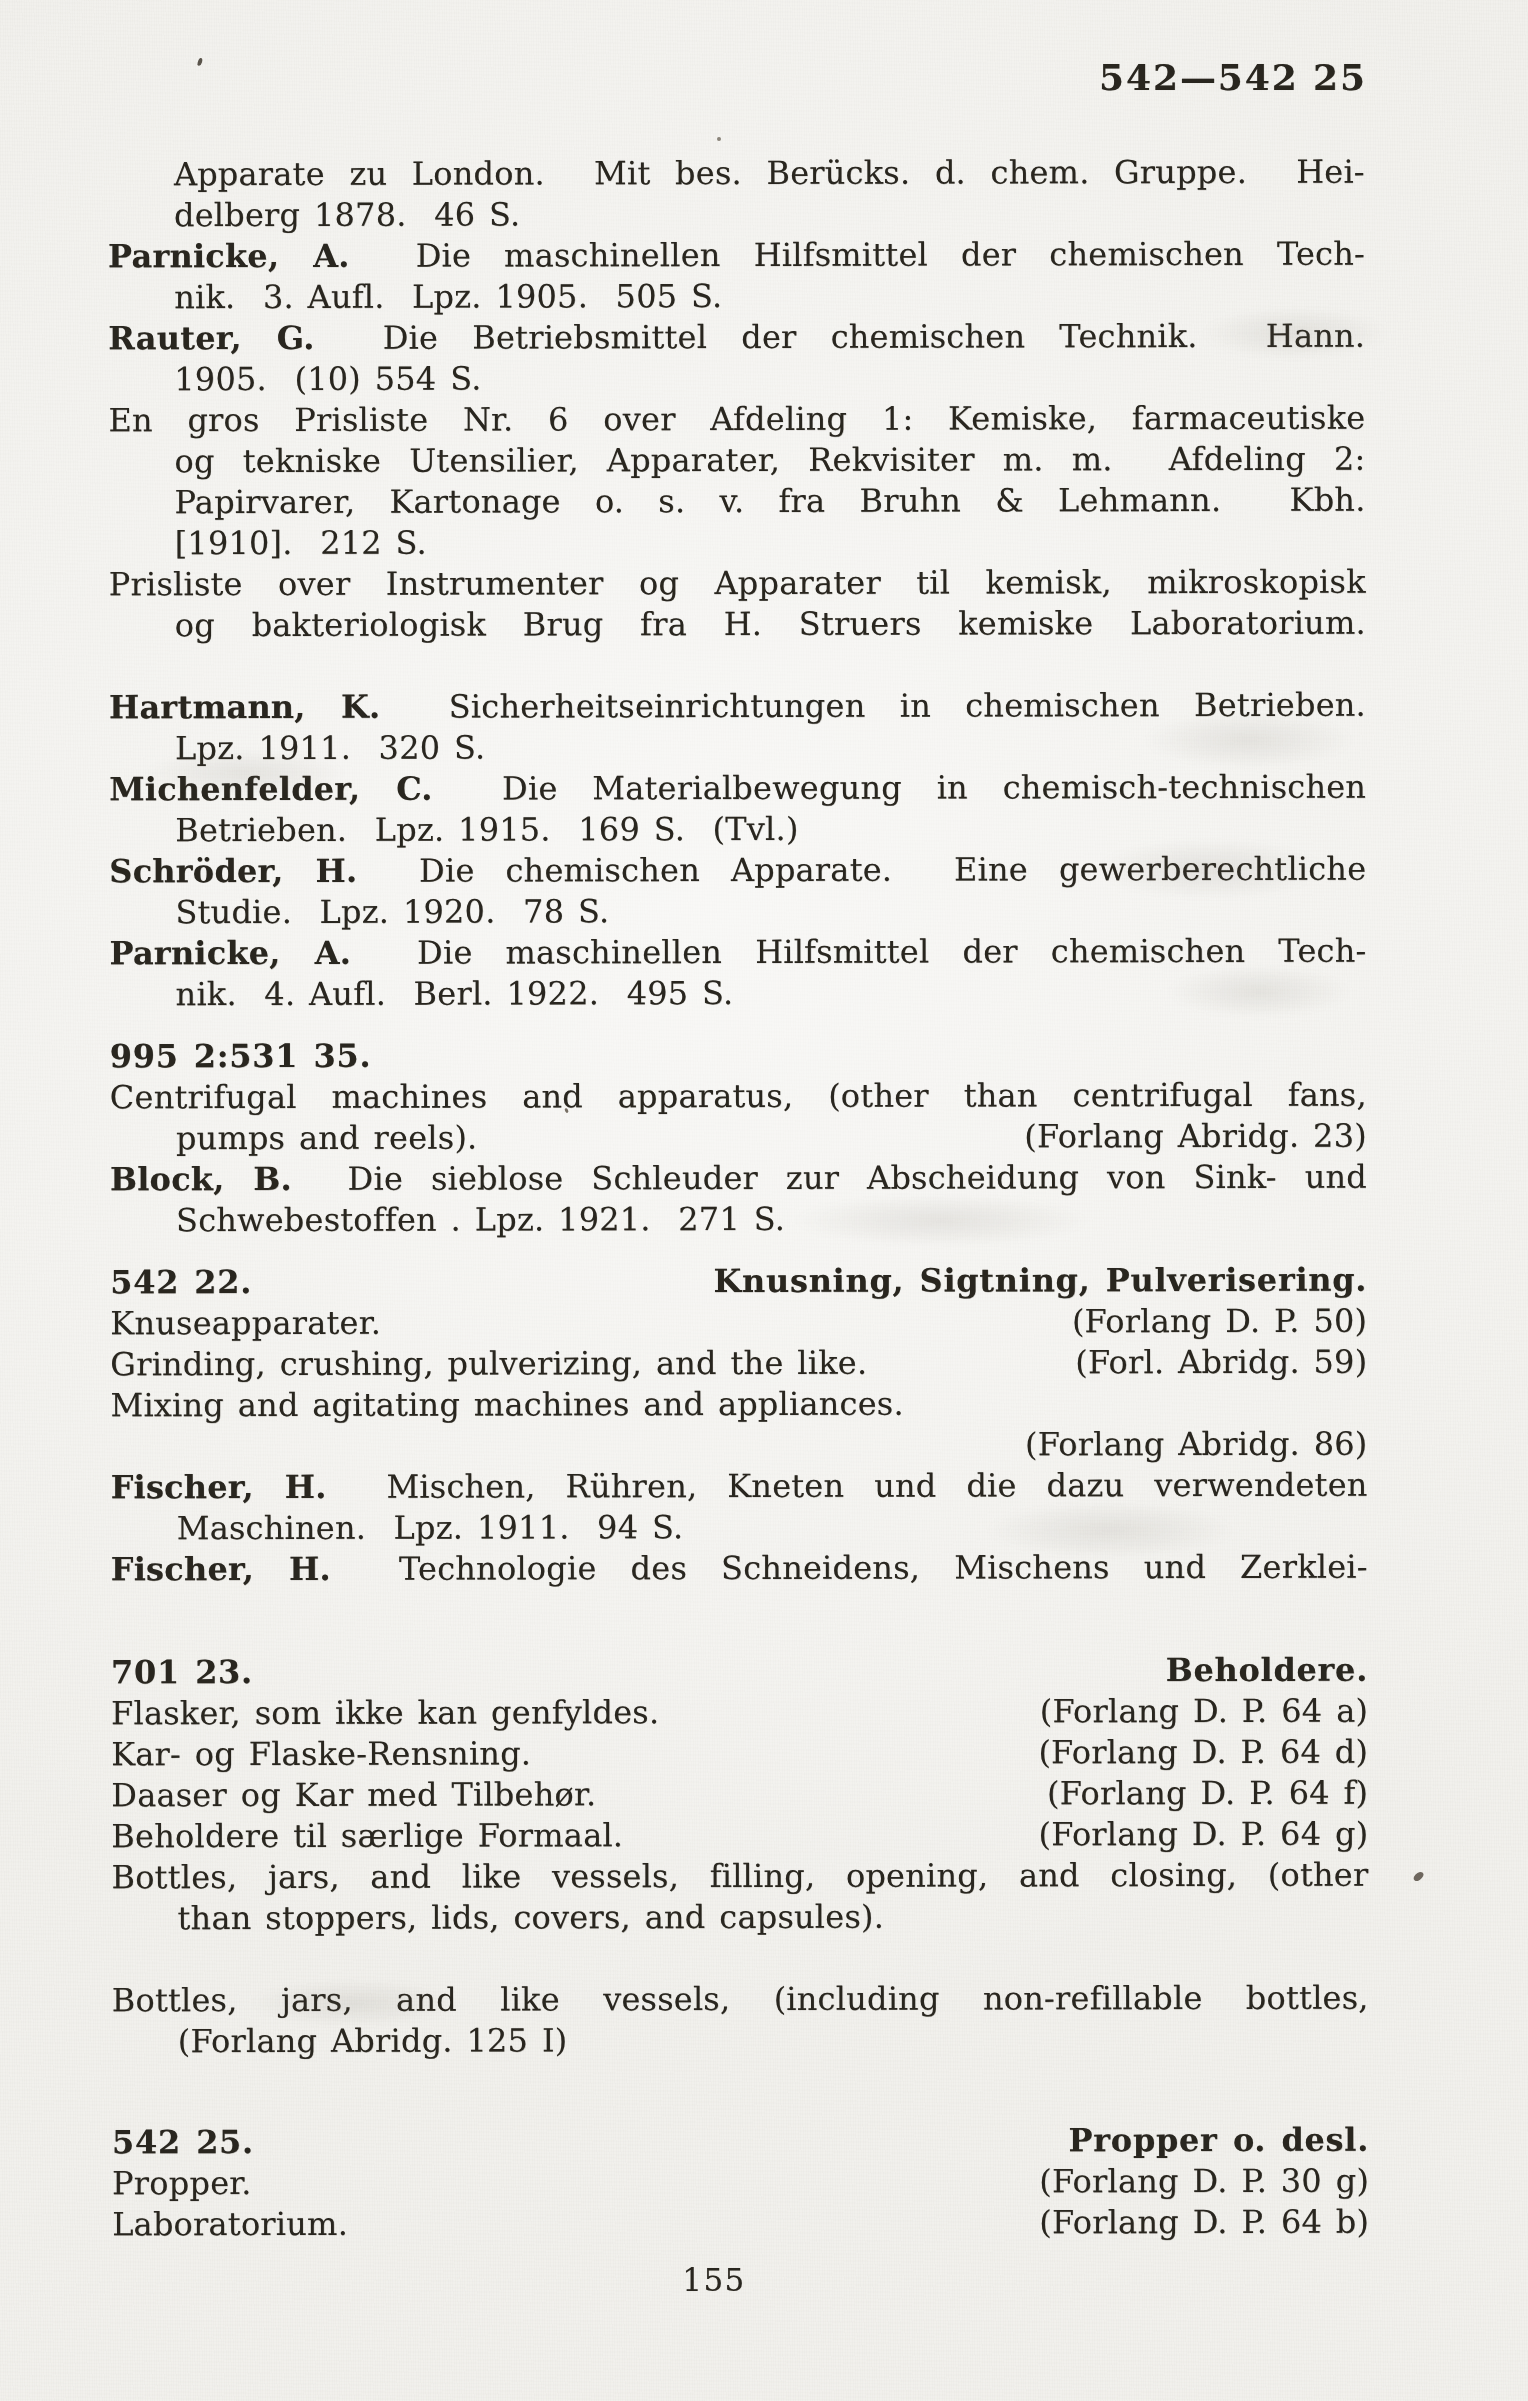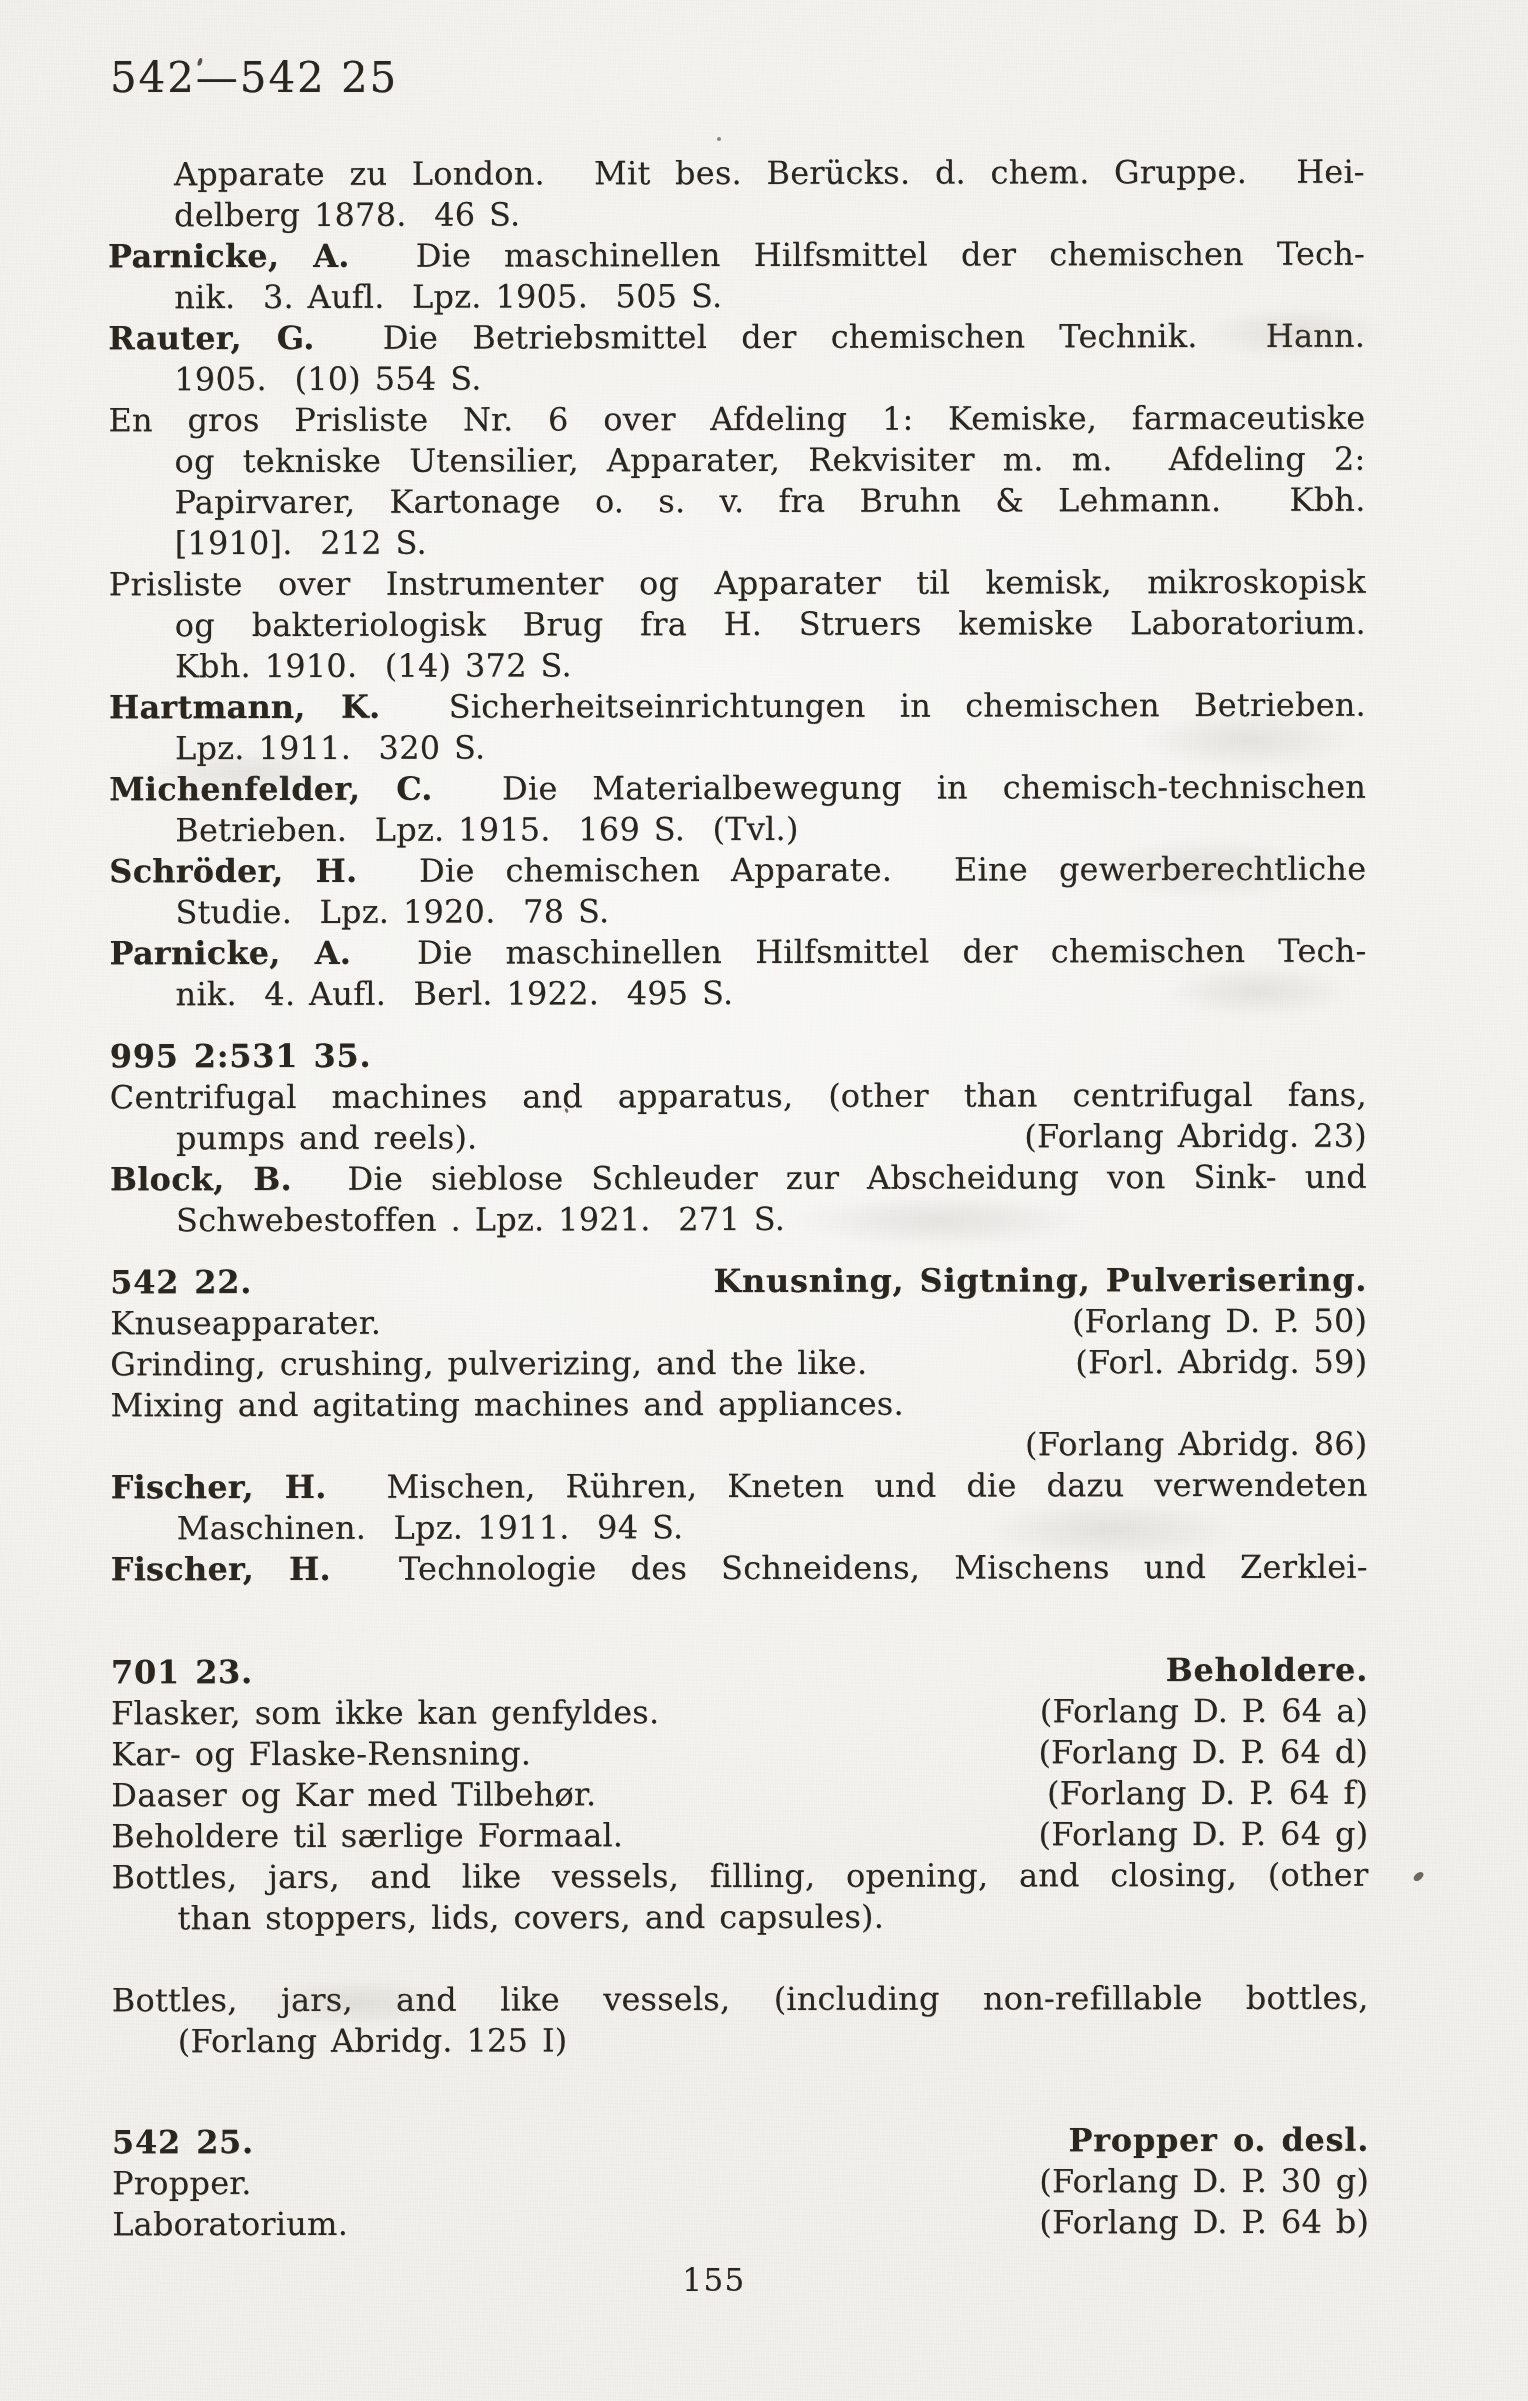--- a/index.html
+++ b/index.html
@@ -15,22 +15,22 @@
       radial-gradient(ellipse 130% 80% at 46% 36%, rgba(255,255,255,0.55) 0%, rgba(255,255,255,0) 58%),
       repeating-linear-gradient(89deg, rgba(95,90,78,0.020) 0px, rgba(95,90,78,0.020) 1px, rgba(255,255,255,0.020) 1px, rgba(255,255,255,0.020) 2.4px),
       repeating-linear-gradient(1deg, rgba(120,114,102,0.015) 0px, rgba(120,114,102,0.015) 1.4px, rgba(255,255,255,0.013) 1.4px, rgba(255,255,255,0.013) 3.4px),
       #f1f0ec;
   }
 
   .ink { text-shadow: 0.3px 0.4px 0.3px rgba(42,38,30,0.28), 0 0 1px rgba(42,38,30,0.16); }
 
   .page-header {
     position:absolute; top:56px; left:110px; width:1257px;
-    text-align:left;
-    font-size:42px; font-weight:400; letter-spacing:1.9px;
+    text-align:right;
+    font-size:36px; font-weight:700; letter-spacing:1.9px;
     line-height:43px;
   }
 
   .content {
     position:absolute; top:153px; left:110px; width:1257px;
     transform:rotate(-0.12deg);
   }
 
   .line {
     font-size:32px;
@@ -93,21 +93,21 @@
     <div class="line justify"><span class="lt"><span class="b">Parnicke, A.</span><span>  Die maschinellen Hilfsmittel der chemischen Tech-</span></span><span class="r"></span></div>
     <div class="line indent"><span class="lt"><span class="b"></span><span>nik.  3. Aufl.  Lpz. 1905.  505 S.</span></span><span class="r"></span></div>
     <div class="line justify"><span class="lt"><span class="b">Rauter, G.</span><span>  Die Betriebsmittel der chemischen Technik.  Hann.</span></span><span class="r"></span></div>
     <div class="line indent"><span class="lt"><span class="b"></span><span>1905.  (10) 554 S.</span></span><span class="r"></span></div>
     <div class="line justify"><span class="lt"><span class="b"></span><span>En gros Prisliste Nr. 6 over Afdeling 1: Kemiske, farmaceutiske</span></span><span class="r"></span></div>
     <div class="line indent justify"><span class="lt"><span class="b"></span><span>og tekniske Utensilier, Apparater, Rekvisiter m. m.  Afdeling 2:</span></span><span class="r"></span></div>
     <div class="line indent justify"><span class="lt"><span class="b"></span><span>Papirvarer, Kartonage o. s. v. fra Bruhn &amp; Lehmann.  Kbh.</span></span><span class="r"></span></div>
     <div class="line indent"><span class="lt"><span class="b"></span><span>[1910].  212 S.</span></span><span class="r"></span></div>
     <div class="line justify"><span class="lt"><span class="b"></span><span>Prisliste over Instrumenter og Apparater til kemisk, mikroskopisk</span></span><span class="r"></span></div>
     <div class="line indent justify"><span class="lt"><span class="b"></span><span>og bakteriologisk Brug fra H. Struers kemiske Laboratorium.</span></span><span class="r"></span></div>
-    <div class="line indent"><span class="lt"><span class="b"></span><span>Kbh. 1910.  (14) 372 S.</span></span><span class="r"></span></div>
+    <div class="line indent"><span class="r"></span></div>
     <div class="line justify"><span class="lt"><span class="b">Hartmann, K.</span><span>  Sicherheitseinrichtungen in chemischen Betrieben.</span></span><span class="r"></span></div>
     <div class="line indent"><span class="lt"><span class="b"></span><span>Lpz. 1911.  320 S.</span></span><span class="r"></span></div>
     <div class="line justify"><span class="lt"><span class="b">Michenfelder, C.</span><span>  Die Materialbewegung in chemisch-technischen</span></span><span class="r"></span></div>
     <div class="line indent"><span class="lt"><span class="b"></span><span>Betrieben.  Lpz. 1915.  169 S.  (Tvl.)</span></span><span class="r"></span></div>
     <div class="line justify"><span class="lt"><span class="b">Schröder, H.</span><span>  Die chemischen Apparate.  Eine gewerberechtliche</span></span><span class="r"></span></div>
     <div class="line indent"><span class="lt"><span class="b"></span><span>Studie.  Lpz. 1920.  78 S.</span></span><span class="r"></span></div>
     <div class="line justify"><span class="lt"><span class="b">Parnicke, A.</span><span>  Die maschinellen Hilfsmittel der chemischen Tech-</span></span><span class="r"></span></div>
     <div class="line indent"><span class="lt"><span class="b"></span><span>nik.  4. Aufl.  Berl. 1922.  495 S.</span></span><span class="r"></span></div>
 
     <div class="line gap-sm heading"><span class="lt"><span class="b">995 2:531 35.</span><span></span></span><span class="r"></span></div>

